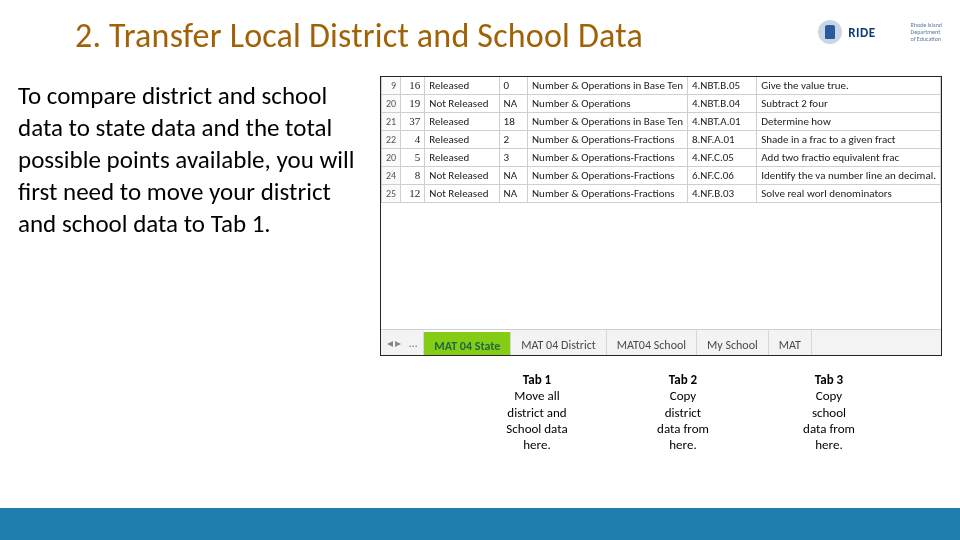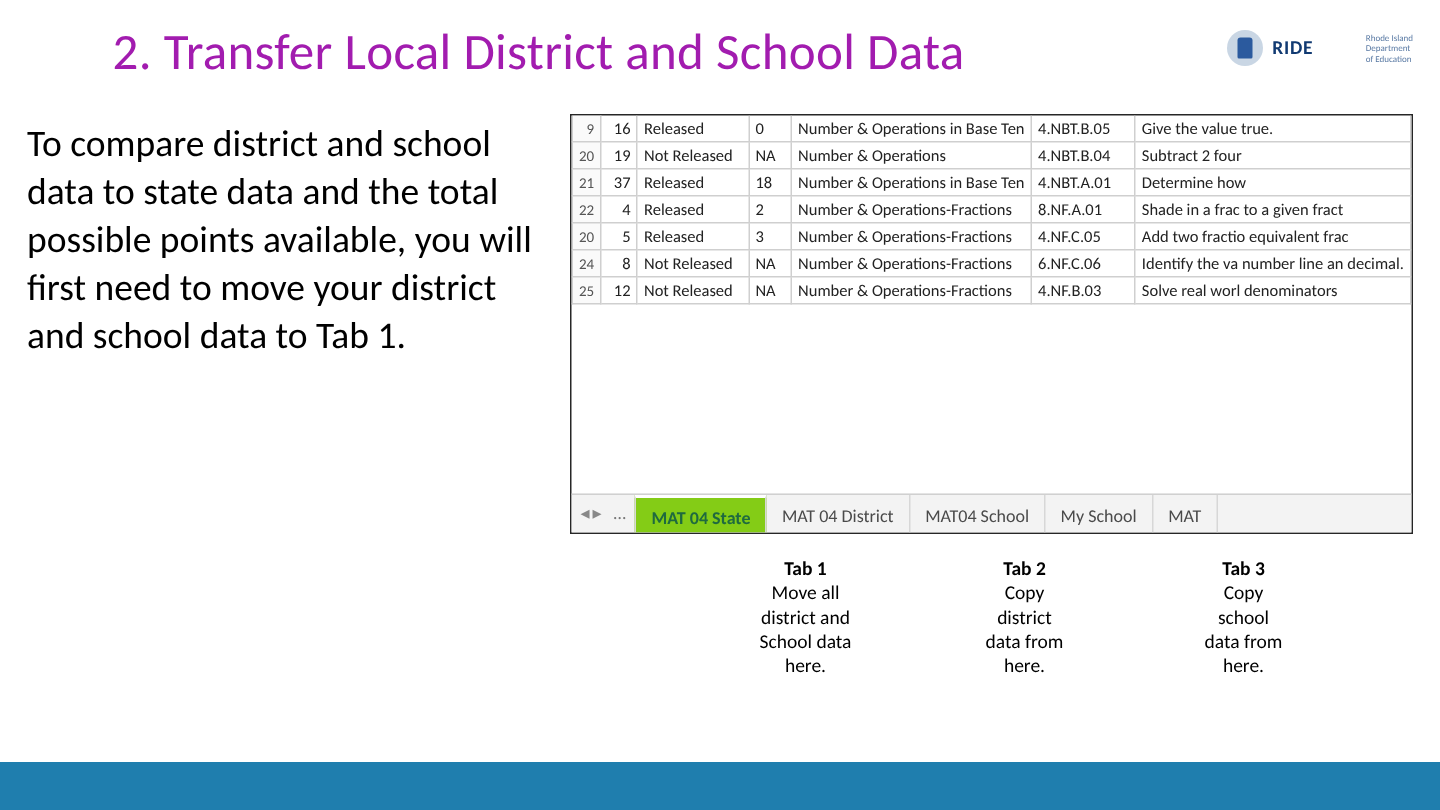--- a/index.html
+++ b/index.html
@@ -1,29 +1,29 @@
 <!DOCTYPE html>
 <html><head>
 <meta charset="utf-8">
 <style>
   * { box-sizing: border-box; margin: 0; padding: 0; }
   html, body { width: 960px; height: 540px; font-family: "Calibri", "Segoe UI", Arial, sans-serif; background: #fff; overflow: hidden; }
   .slide { position: relative; width: 960px; height: 540px; }
-  .title { position: absolute; left: 75px; top: 15px; font-size: 34px; color: #a21caf; letter-spacing: 0.2px; }
+  .title { position: absolute; left: 75px; top: 15px; font-size: 34px; color: #a16207; letter-spacing: 0.2px; }
   .logo { position: absolute; right: 18px; top: 20px; display: flex; align-items: center; gap: 6px; }
   .logo .badge { width: 24px; height: 24px; background: #c9d6e4; border-radius: 50%; display:flex; align-items:center; justify-content:center; }
   .logo .badge .inner { width: 10px; height: 14px; background:#2b5a9e; border-radius: 2px 2px 1px 1px; }
   .logo .ride { font-weight: 700; color:#113a72; font-size: 13px; letter-spacing:0.5px; }
   .logo .sub { font-size: 6px; color:#5a7aa4; line-height:7px;margin-left:27px; }
   .body-text { position: absolute; left: 18px; top: 80px; width: 350px; font-size: 25px; line-height: 1.28; color:#000; }
   .sheet { position: absolute; left: 380px; top: 76px; width: 562px; height: 280px; border: 1px solid #262626; background:#fff; overflow:hidden; }
   .sheet table { border-collapse: collapse; font-size: 11px; color:#222; }
   .sheet td { border: 1px solid #cfcfcf; padding: 2px 4px; white-space: nowrap; vertical-align: top; height: 16px; }
   .sheet .dim { background:#fafafa; width:18px; text-align:right; font-size:10px; color:#555;}
-  .sheet td.num { text-align:right; width:28px; }
+  .sheet td.num { text-align:right; width:28px;font-family:Liberation Serif, serif; }
   .tabs-bar { position:absolute; left:0; right:0; bottom:0; height:26px; background:#f3f3f3; border-top:1px solid #d0d0d0; display:flex; align-items:stretch; font-size:12px; }
   .tabs-nav { display:flex; align-items:center; gap:2px; padding:0 6px; color:#888; }
   .tabs-nav span { cursor:default; }
   .tab { padding: 4px 10px 0 10px; border-right:1px solid #d7d7d7; display:flex; align-items:center; white-space:nowrap; color:#4a4a4a; }
   .tab.active { background:#84cc16; color:#1f6a3f; font-weight:700; border-top:2px solid #fff; border-left:1px solid #d7d7d7; }
   .arrows-row { position:absolute; left:478px; top:370px; display:flex; gap:28px; }
   .callout { width:118px; display:flex; flex-direction:column; align-items:center; }
   .c1 .head { border-bottom:30px solid #1f6aa5; } .c1 .shaft { background:#1f6aa5; }
   .c2 .head { border-bottom:30px solid #2e5a33; } .c2 .shaft { background:#2e5a33; }
   .c3 .head { border-bottom:30px solid #1a2f4a; } .c3 .shaft { background:#1a2f4a; }

